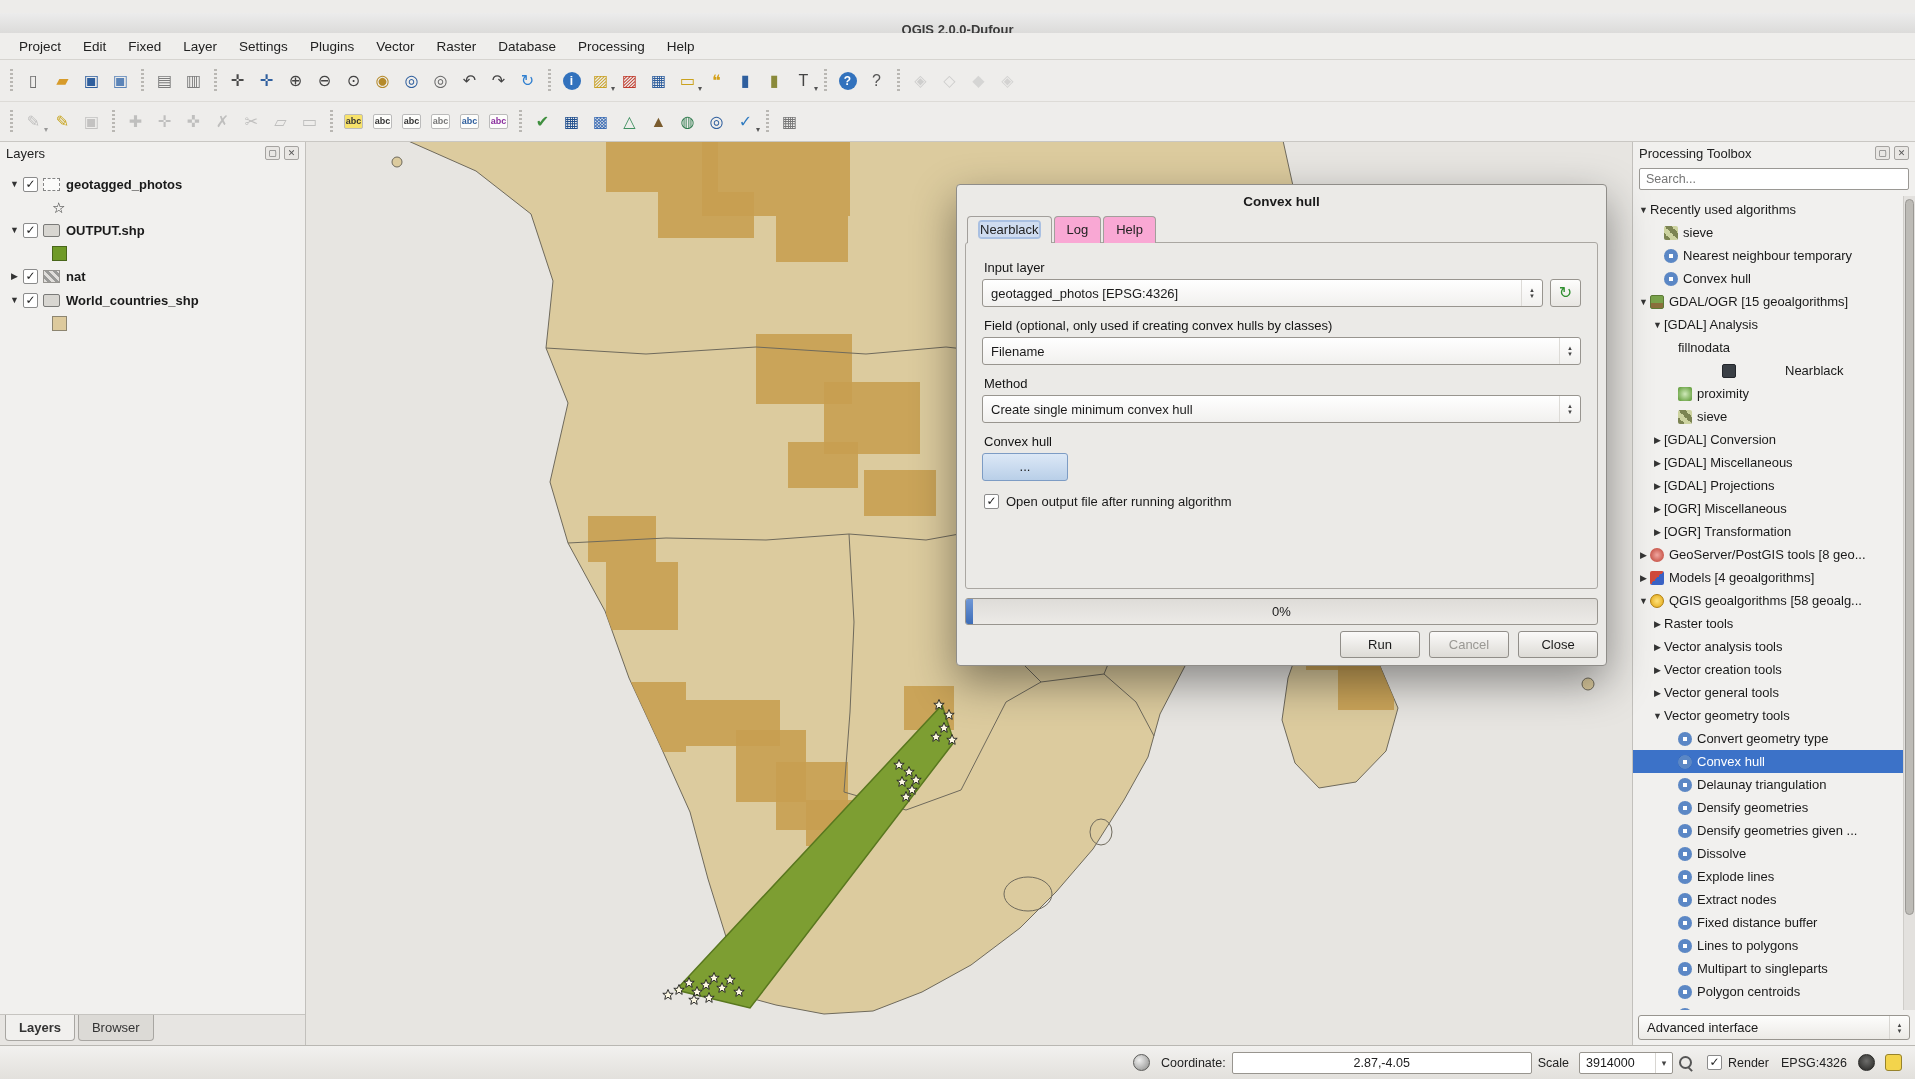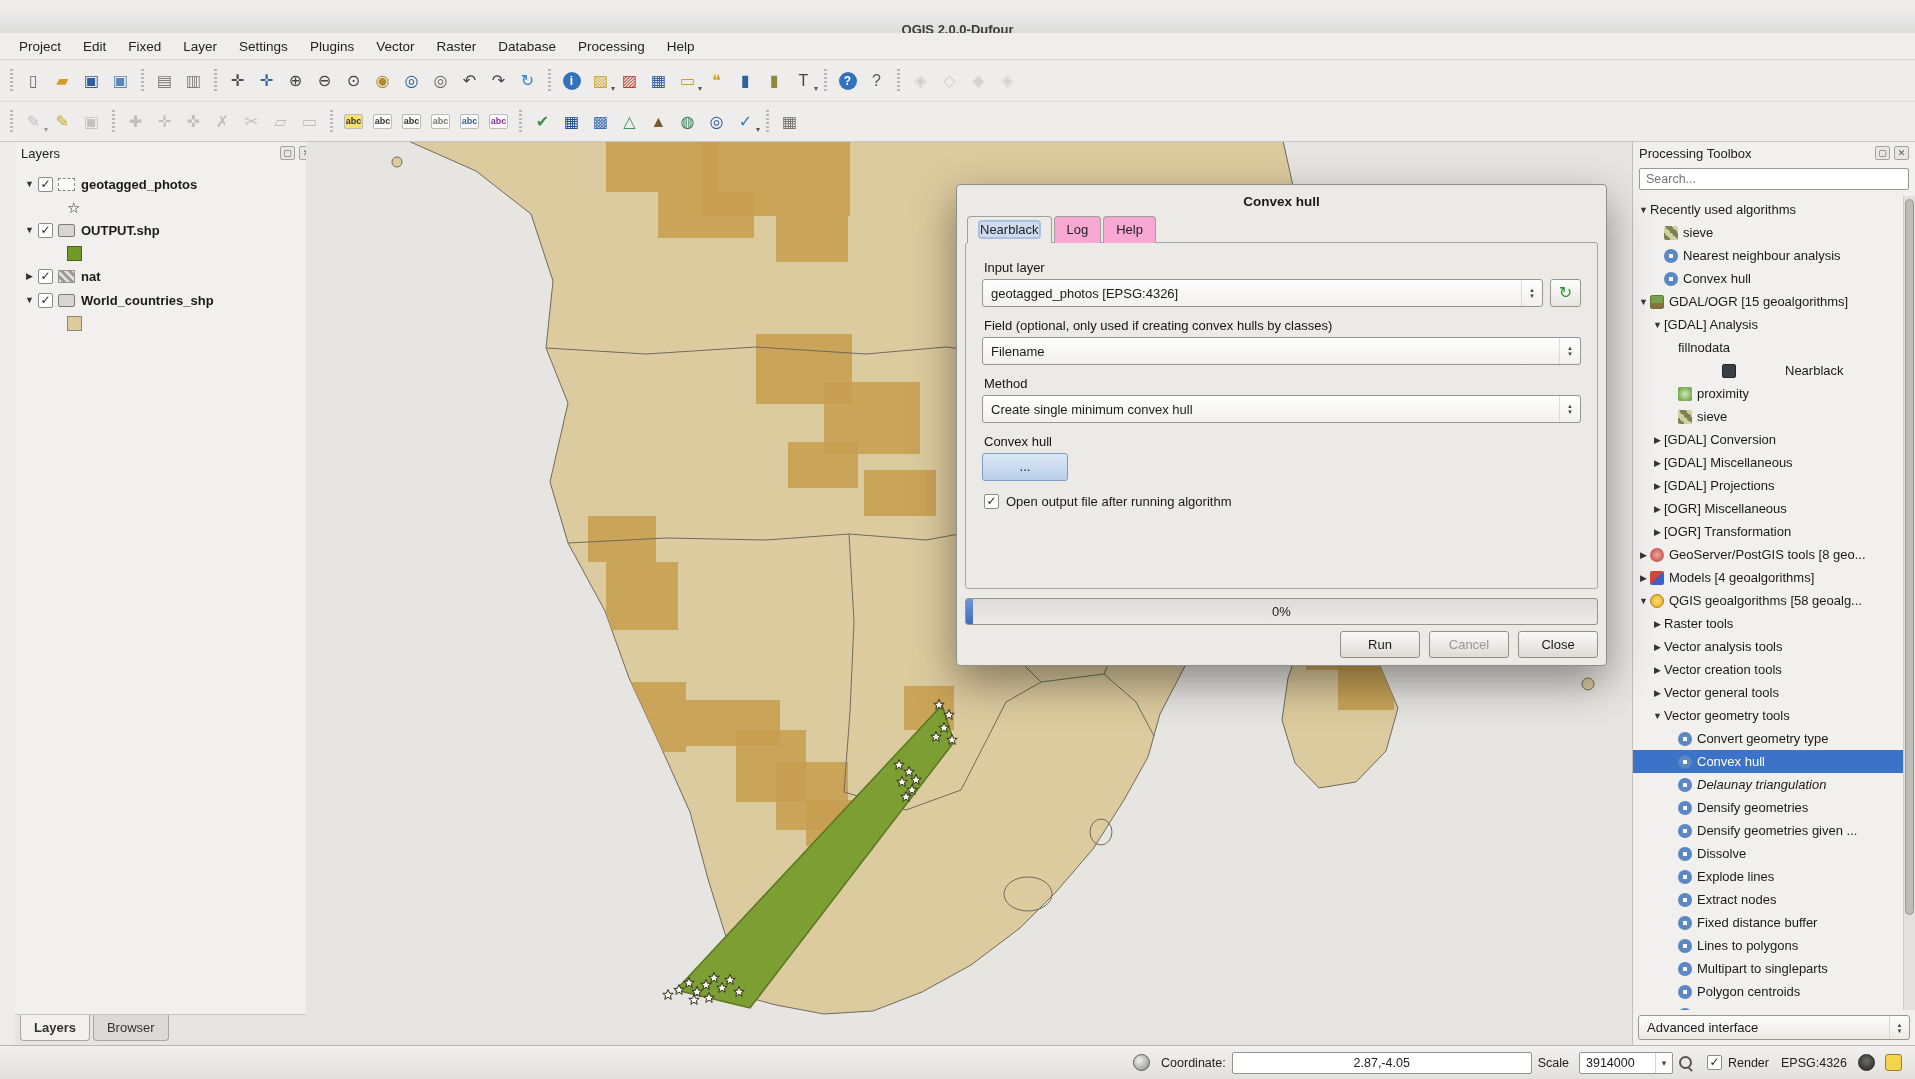--- a/index.html
+++ b/index.html
@@ -36,21 +36,21 @@
   
   .phead { height:22px; display:flex; align-items:center; padding:0 6px; font-size:13px; color:#222; }
   .phead .ph-title { flex:1; }
   .phead-btn { width:15px; height:14px; border:1px solid #a5a3a0; background:#e9e7e4; font-size:9px;
     line-height:12px; text-align:center; color:#555; margin-left:4px; border-radius:2px; }
   .exp { width:13px; font-size:9px; color:#333; flex:none; text-align:center; }
   .cb, .chk { width:15px; height:15px; border:1px solid #8b8b8b; background:#fff; border-radius:2px;
     font-size:12px; line-height:13px; text-align:center; color:#1c1c1c; flex:none; }
 
   
-  .layers-panel { position:absolute; left:15px; top:142px; width:306px; height:903px;
+  .layers-panel { position:absolute; left:0; top:142px; width:306px; height:903px;
     background:#f1f0ee; border-right:1px solid #c2c0bc; }
   .ltree { position:absolute; left:0; top:24px; right:0; bottom:32px; padding-top:6px; overflow:hidden; }
   .lrow { height:24px; display:flex; align-items:center; padding-left:8px; }
   .lrow .cb { margin:0 5px 0 2px; }
   .lico { width:17px; height:13px; margin-right:6px; flex:none; }
   .lico-point { border:1px dashed #858585; background:#fbfbfa; }
   .lico-polygon { border:1px solid #7a7a78; background:#d8d6d1; border-radius:2px; }
   .lico-raster { border:1px solid #979591;
     background:linear-gradient(45deg,#9a9a98 0%,#9a9a98 25%,#e0dedb 25%,#e0dedb 50%,#9a9a98 50%,#9a9a98 75%,#e0dedb 75%);
     background-size:8px 8px; }
@@ -523,21 +523,21 @@
         <span class="tlabel">Recently used algorithms</span>
       </div>
       <div class="trow" style="padding-left: 18px;">
         <span class="exp"></span>
         <span class="tico tico-gdal"></span>
         <span class="tlabel">sieve</span>
       </div>
       <div class="trow" style="padding-left: 18px;">
         <span class="exp"></span>
         <span class="tico tico-gear"></span>
-        <span class="tlabel">Nearest neighbour analysis</span>
+        <span class="tlabel">Nearest neighbour temporary</span>
       </div>
       <div class="trow" style="padding-left: 18px;">
         <span class="exp"></span>
         <span class="tico tico-gear"></span>
         <span class="tlabel">Convex hull</span>
       </div>
       <div class="trow" style="padding-left: 4px;">
         <span class="exp">▼</span>
         <span class="tico tico-gdalogr"></span>
         <span class="tlabel">GDAL/OGR [15 geoalgorithms]</span>
@@ -623,21 +623,21 @@
       <div class="trow" style="padding-left: 32px;">
         <span class="exp"></span>
         <span class="tico tico-gear"></span>
         <span class="tlabel">Convert geometry type</span>
       </div>
       <div class="trow sel" style="padding-left: 32px;">
         <span class="exp"></span>
         <span class="tico tico-gear"></span>
         <span class="tlabel">Convex hull</span>
       </div>
-      <div class="trow" style="padding-left: 32px; font-style: italic;">
+      <div class="trow" style="padding-left: 32px;">
         <span class="exp"></span>
         <span class="tico tico-gear"></span>
         <span class="tlabel">Delaunay triangulation</span>
       </div>
       <div class="trow" style="padding-left: 32px;">
         <span class="exp"></span>
         <span class="tico tico-gear"></span>
         <span class="tlabel">Densify geometries</span>
       </div>
       <div class="trow" style="padding-left: 32px;">

